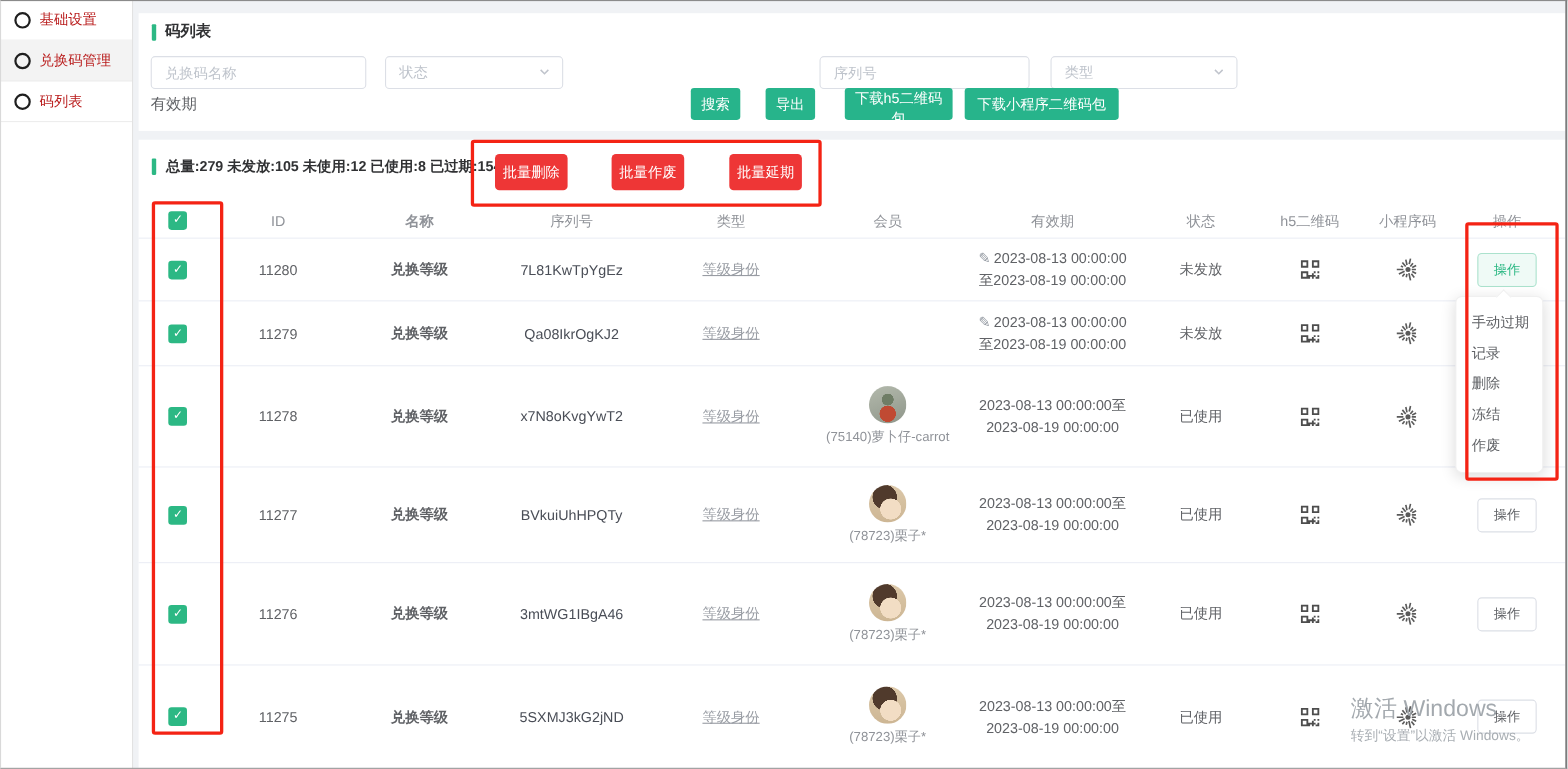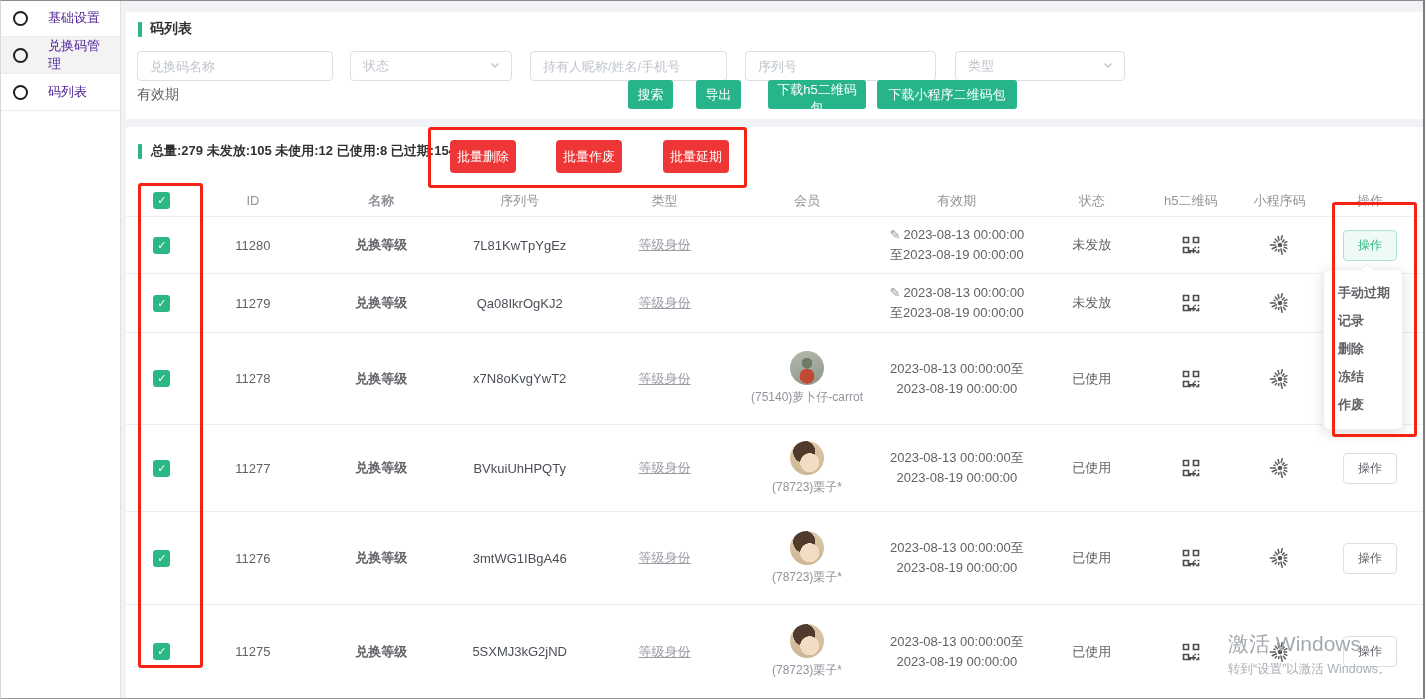--- a/index.html
+++ b/index.html
@@ -3,22 +3,22 @@
 <meta charset="utf-8">
 <style>
   html,body{margin:0;padding:0;}
   body{width:1425px;height:699px;position:relative;overflow:hidden;background:#f0f2f5;
        font-family:"Liberation Sans","DejaVu Sans",sans-serif;-webkit-font-smoothing:antialiased;}
   .frame{position:absolute;inset:0;border-top:1px solid #8b8b8b;border-right:2px solid #7d7d7d;
          border-bottom:1px solid #9b9b9b;border-left:1px solid #d9d9d9;pointer-events:none;z-index:20;}
 
   
   .sidebar{position:absolute;left:0;top:0;width:120px;height:699px;background:#fff;border-right:1px solid #e2e2e2;z-index:2;}
-  .side-item{height:36px;display:flex;align-items:center;gap:20px;padding:0 13px;border-bottom:1px solid #ededed;
-             font-size:13px;color:#4c1d95;cursor:pointer;}
+  .side-item{height:36px;display:flex;align-items:center;gap:8px;padding:0 13px;border-bottom:1px solid #ededed;
+             font-size:13px;color:#b91c1c;cursor:pointer;}
   .side-item.active{background:#f3f3f3;}
   .radio-icon{width:11px;height:11px;border:2px solid #1f1f1f;border-radius:50%;flex:0 0 auto;}
 
   
   .card{position:absolute;background:#fff;}
   .card-filter{left:126px;top:12px;width:1297px;height:107px;}
   .card-table{left:126px;top:127px;width:1297px;height:572px;}
 
   .sec-title{position:absolute;left:12px;top:8px;display:flex;align-items:center;gap:8px;}
   .accent{width:4px;height:15px;background:#2cb884;border-radius:1px;}
@@ -95,21 +95,21 @@
 
   .opbtn{padding:6px 14px;font-size:12px;border-radius:4px;border:1px solid #dcdfe6;background:#fff;color:#606266;
          cursor:pointer;font-family:inherit;}
   .opbtn.active{background:#effaf6;border-color:#abe2cd;color:#2cb884;}
 
   
   .dropdown{position:absolute;left:1323px;top:269px;width:78px;height:159px;background:#fff;border-radius:6px;
             border:1px solid #f0f0f0;box-shadow:0 3px 14px rgba(0,0,0,.14);z-index:6;}
   .dropdown::before{content:'';position:absolute;top:-5px;left:38px;width:9px;height:9px;background:#fff;
             transform:rotate(45deg);border-left:1px solid #f0f0f0;border-top:1px solid #f0f0f0;}
-  .dropdown ul{list-style:none;margin:0;padding:9px 0;font-weight:bold;}
+  .dropdown ul{list-style:none;margin:0;padding:9px 0;}
   .dropdown li{height:28px;line-height:28px;padding-left:14px;font-size:13px;color:#606266;cursor:pointer;text-align:left;}
 
   
   .ann{position:absolute;border:3px solid #f42314;border-radius:3px;z-index:10;pointer-events:none;background:transparent;}
   .ann-select{left:138px;top:183px;width:59px;height:479px;}
   .ann-batch{left:428px;top:127px;width:313px;height:55px;}
   .ann-action{left:1332px;top:202px;width:79px;height:229px;}
 
   
   .watermark{position:absolute;left:1228px;top:630px;z-index:7;pointer-events:none;}
@@ -142,21 +142,20 @@
     <span>码列表</span>
   </div>
 
   <input class="inp f-name" placeholder="兑换码名称" style="">
   <div class="sel f-status">
     <span class="ph">状态</span>
     <span><svg width="12" height="12" viewBox="0 0 12 12" fill="none" stroke="#c0c4cc" stroke-width="1.4">
           <path d="M2.5 4.5 6 8l3.5-3.5"></path>
         </svg></span>
   </div>
-  <input class="inp f-holder" placeholder="持有人昵称/姓名/手机号" style="">
   <input class="inp f-serial" placeholder="序列号" style="">
   <div class="sel f-type">
     <span class="ph">类型</span>
     <span><svg width="12" height="12" viewBox="0 0 12 12" fill="none" stroke="#c0c4cc" stroke-width="1.4">
           <path d="M2.5 4.5 6 8l3.5-3.5"></path>
         </svg></span>
   </div>
 
   <div class="valid-label">有效期</div>
 

